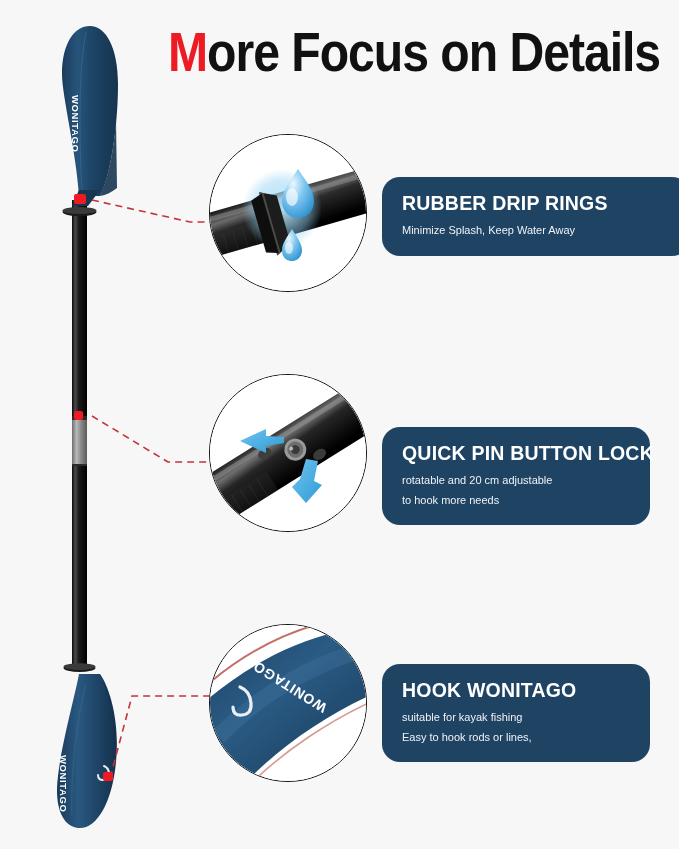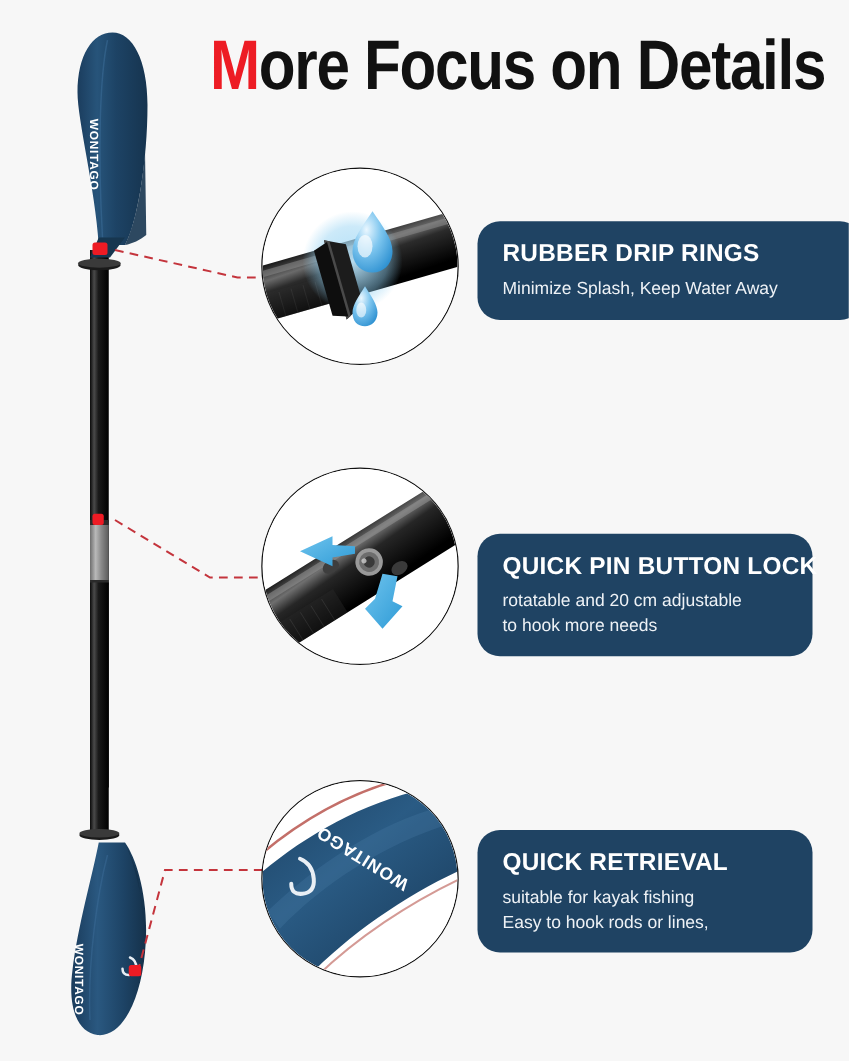--- a/index.html
+++ b/index.html
@@ -42,21 +42,21 @@
     color:#ffffff;
     font-weight:700;
     font-size:19.5px;
     letter-spacing:0.2px;
     line-height:24px;
     margin:0 0 6px 0;
     white-space:nowrap;
   }
   .callout-body{
     color:#eef2f6;
-    font-size:14px;
+    font-size:11px;
     line-height:19.5px;
     margin:0;
     font-weight:500;
   }
   .callout-body .ln{display:block;white-space:nowrap;}
 
   #callout-1{left:382px;top:177px;width:308px;}
   #callout-2{left:382px;top:427px;width:268px;}
   #callout-3{left:382px;top:664px;width:268px;}
 
@@ -290,20 +290,20 @@
 
   <div class="callout" id="callout-2">
     <p class="callout-title">QUICK PIN BUTTON LOCK</p>
     <p class="callout-body">
       <span class="ln">rotatable and 20 cm adjustable</span>
       <span class="ln">to hook more needs</span>
     </p>
   </div>
 
   <div class="callout" id="callout-3">
-    <p class="callout-title">QUICK RETRIEVAL</p>
+    <p class="callout-title">HOOK WONITAGO</p>
     <p class="callout-body">
       <span class="ln">suitable for kayak fishing</span>
       <span class="ln">Easy to hook rods or lines,</span>
     </p>
   </div>
 
 </div>
 
 </body></html>

